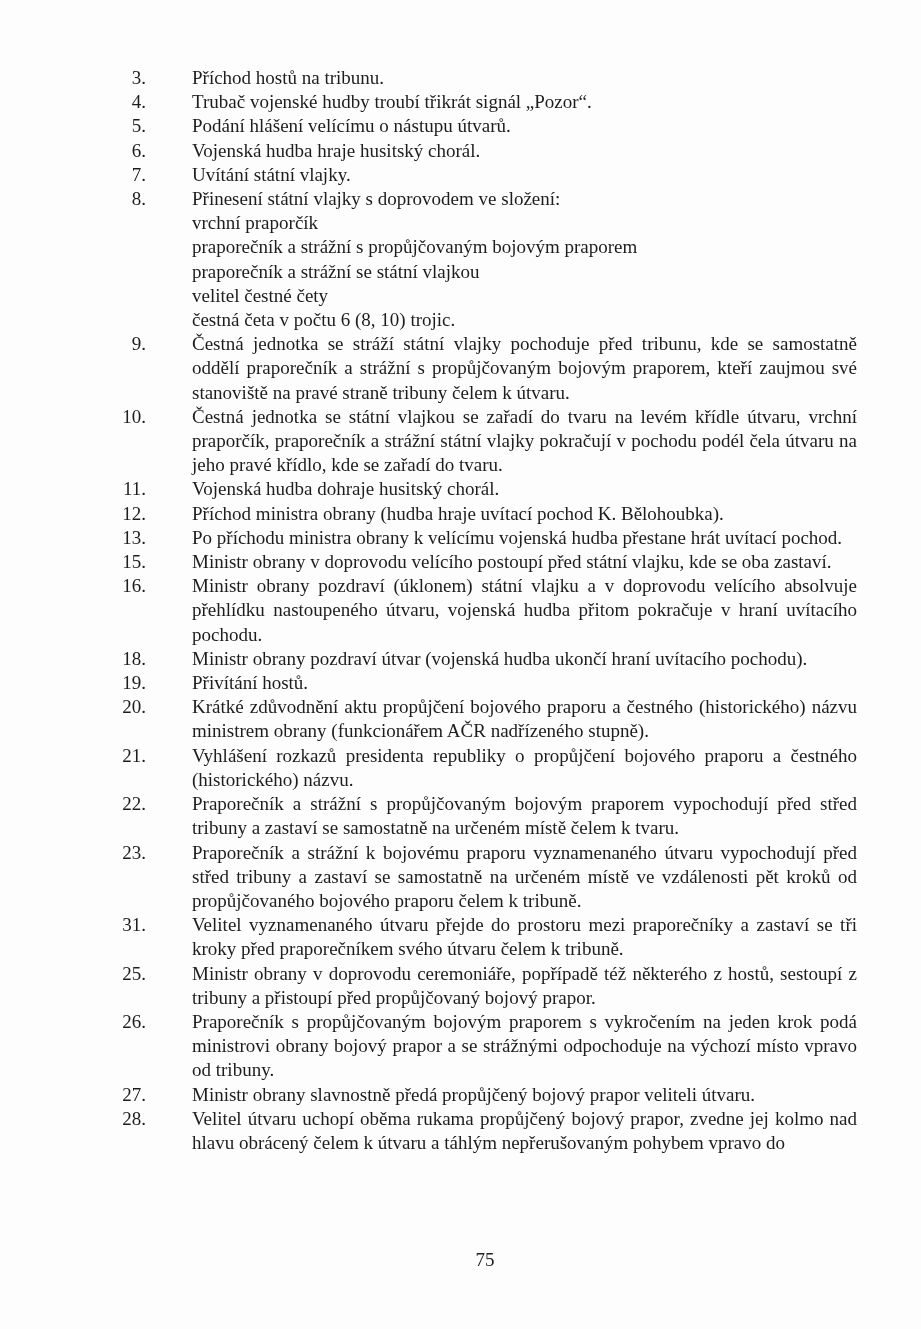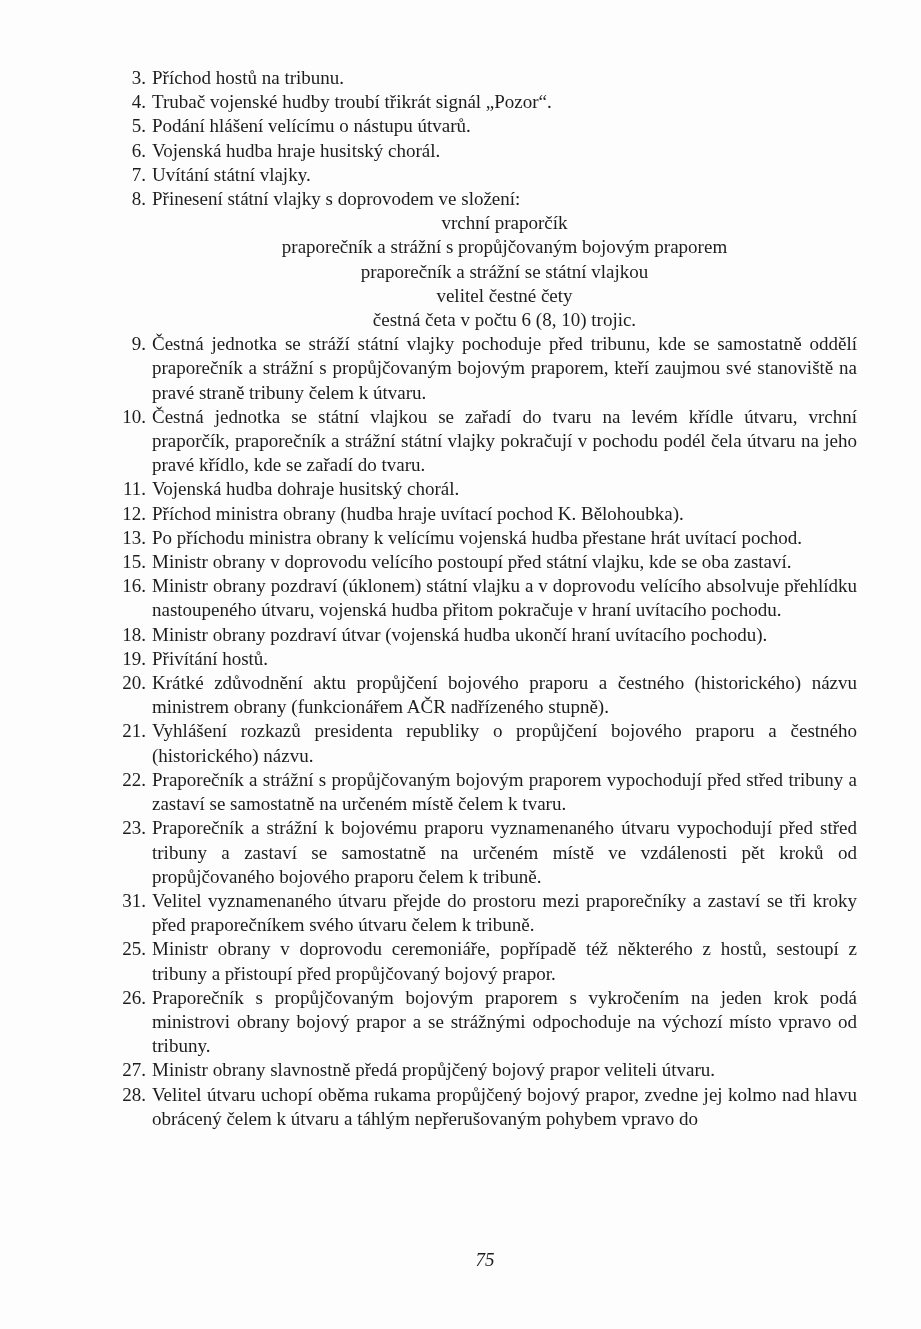--- a/index.html
+++ b/index.html
@@ -33,33 +33,33 @@
   }
   .item .num {
     flex: 0 0 33px;
     text-align: right;
     padding-right: 6px;
     white-space: nowrap;
   }
   .item .body {
     flex: 1 1 auto;
     text-align: justify;
+    margin-left: 40px;
   }
   .item .subline {
-    text-align: center;
+    text-align: left;
   }
   .page-number {
     position: absolute;
     top: 1248px;
     left: 113px;
     width: 744px;
     text-align: center;
     font-size: 19px;
     line-height: 24px;
-    font-style: italic;
   }
 </style>
 </head>
 <body>
 
 <div class="page">
   <div class="ceremony-list">
       <div class="item">
         <span class="num">3.</span>
         <div class="body">

